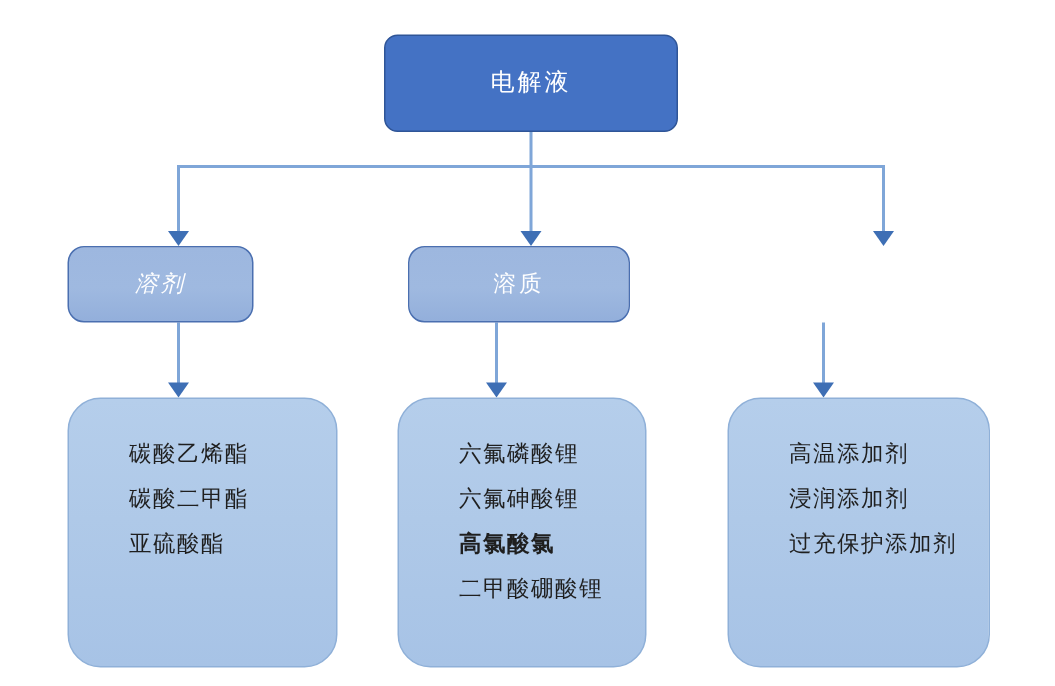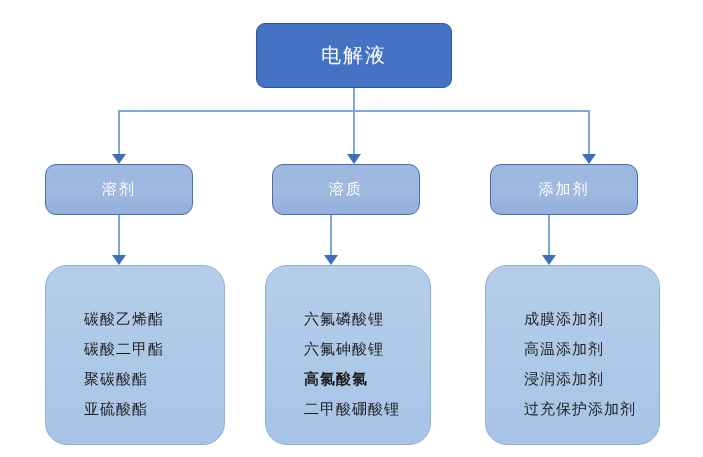--- a/index.html
+++ b/index.html
@@ -41,21 +41,21 @@
     display: flex;
     align-items: center;
     justify-content: center;
   }
 
   .node-root {
     border-radius: 9px;
     background: #4472C4;
     border: 1.5px solid #2F5597;
     color: #ffffff;
-    font-size: 20px;
+    font-size: 16px;
     letter-spacing: 2px;
   }
 
   .node-mid {
     border-radius: 11px;
     background: linear-gradient(180deg, #9DB7DF 0%, #9FB9E0 55%, #93AFDB 100%);
     border: 1.5px solid #4A6FB0;
     color: #ffffff;
     font-size: 15px;
     letter-spacing: 2px;
@@ -64,22 +64,22 @@
   .node-list {
     border-radius: 22px;
     background: linear-gradient(180deg, #B5CEEB 0%, #AFC9E8 45%, #A7C3E6 100%);
     border: 1.2px solid #8FB0D8;
     display: block;
     padding: 22px 0 0 0;
     color: #1a1a1a;
   }
   .list-items {
     list-style: none;
-    margin: 16px;
-    padding: 0 0 0 22px;
+    margin: 0;
+    padding: 0 0 0 40px;
   }
   .list-items li {
     font-size: 15px;
     line-height: 30px;
     color: #1f1f1f;
     letter-spacing: 1px;
     white-space: nowrap;
   }
   .list-items li.emph {
     font-weight: bold;
@@ -107,52 +107,47 @@
   <div class="conn-line conn-v" style="left:330px; top:215px; width:2px; height:45px;"></div>
   <div class="arrow-head" style="left:324px; top:255px;"></div>
 
   <div class="conn-line conn-v" style="left:548px; top:215px; width:2px; height:45px;"></div>
   <div class="arrow-head" style="left:542px; top:255px;"></div>
 
   <div class="node node-root" style="left:256px; top:23px; width:196px; height:65px;">
     <span>电解液</span>
   </div>
 
-  <div class="node node-mid" style="left:45px; top:164px; width:148px; height:51px;">
+  <div class="node node-mid" style="left:45px; top:164px; width:124px; height:51px;font-style:italic;">
     <span>溶剂</span>
   </div>
 
   <div class="node node-mid" style="left:272px; top:164px; width:148px; height:51px;align-items:center;">
     <span>溶质</span>
   </div>
 
-  <div class="node node-mid" style="left:490px; top:164px; width:148px; height:51px;">
-    <span>添加剂</span>
-  </div>
 
   <div class="node node-list" style="left:45px; top:265px; width:180px; height:180px;">
     <ul class="list-items">
       <li>碳酸乙烯酯</li>
       <li>碳酸二甲酯</li>
-      <li>聚碳酸酯</li>
       <li>亚硫酸酯</li>
     </ul>
   </div>
 
   <div class="node node-list" style="left:265px; top:265px; width:166px; height:180px;">
     <ul class="list-items">
       <li>六氟磷酸锂</li>
       <li>六氟砷酸锂</li>
       <li class="emph">高氯酸氯</li>
       <li>二甲酸硼酸锂</li>
     </ul>
   </div>
 
   <div class="node node-list" style="left:485px; top:265px; width:175px; height:180px;">
     <ul class="list-items">
-      <li>成膜添加剂</li>
       <li>高温添加剂</li>
       <li>浸润添加剂</li>
       <li>过充保护添加剂</li>
     </ul>
   </div>
 
 </div>
 
 </body></html>

